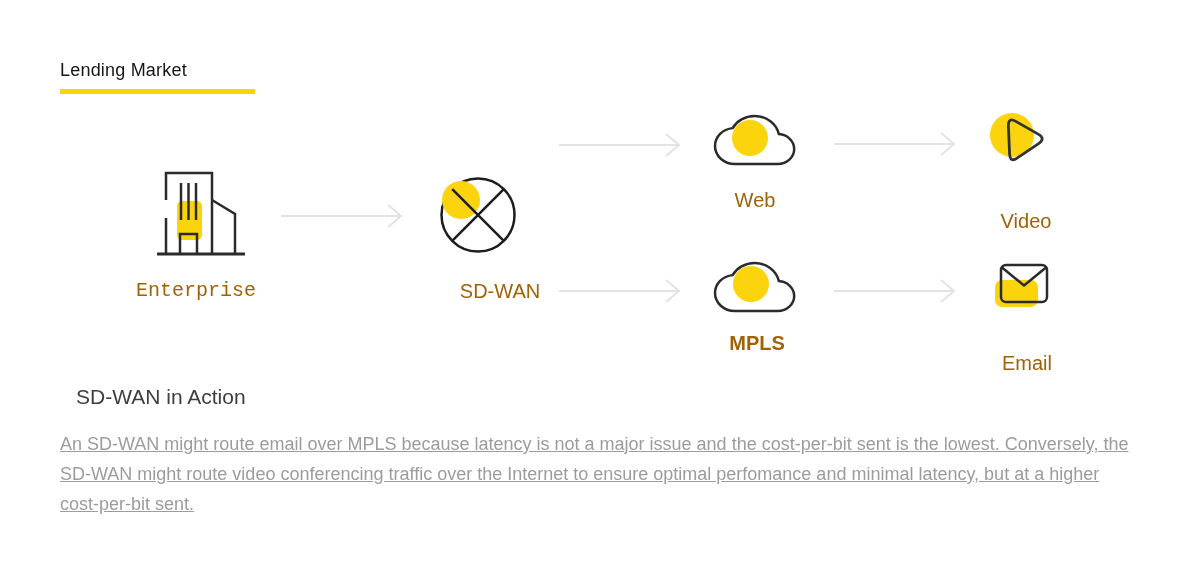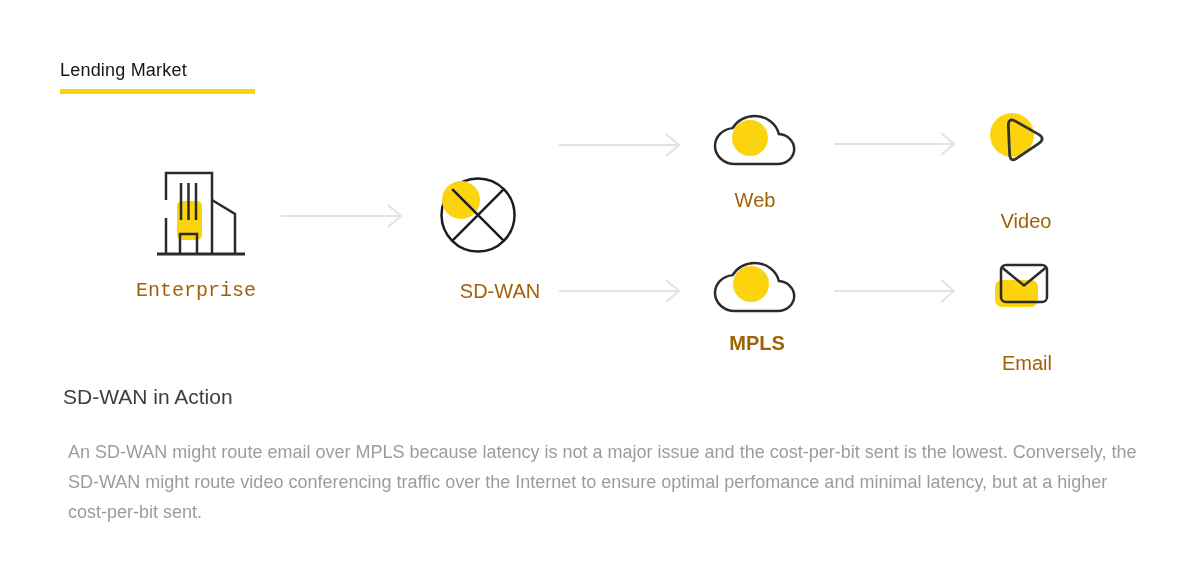--- a/index.html
+++ b/index.html
@@ -11,21 +11,21 @@
   .page-title{
     font-size:18px;color:#161616;font-weight:400;letter-spacing:.2px;
     left:60px;top:56px;line-height:28px;
   }
   .title-underline{left:60px;top:89px;width:195px;height:5px;background:#FCD40E;}
   .node-label{
     font-size:20px;color:#a16207;font-weight:400;line-height:20px;
     transform:translateX(-50%);white-space:nowrap;
   }
   .section-heading{
-    left:63px;top:385px;font-size:21px;color:#3E3E3E;font-weight:400;line-height:24px;text-align:right;
+    left:76px;top:385px;font-size:21px;color:#3E3E3E;font-weight:400;line-height:24px;text-align:right;
   }
   .section-body{
     left:60px;top:429px;width:1072px;font-size:18px;line-height:30px;color:#9C9C9C;font-weight:400;
   }
   svg{display:block;}
 </style>
 </head>
 <body>
 
 <div class="canvas">
@@ -89,15 +89,15 @@
   </svg>
 
   <div class="abs node-label" style="left:196px;top:281px;font-family:Liberation Mono, monospace;">Enterprise</div>
   <div class="abs node-label" style="left:500px;top:281px;">SD-WAN</div>
   <div class="abs node-label" style="left:755px;top:190px;">Web</div>
   <div class="abs node-label" style="left:1026px;top:191px;margin-top:20px;">Video</div>
   <div class="abs node-label" style="left:757px;top:333px;font-weight:bold;">MPLS</div>
   <div class="abs node-label" style="left:1027px;top:335px;margin-top:18px;">Email</div>
 
   <h2 class="abs section-heading" style="margin:0;">SD-WAN in Action</h2>
-  <p class="abs section-body" style="margin:8px;">An SD-WAN might route email over MPLS because latency is not a major issue and the cost-per-bit sent is the lowest. Conversely, the SD-WAN might route video conferencing traffic over the Internet to ensure optimal perfomance and minimal latency, but at a higher cost-per-bit sent.</p>
+  <p class="abs section-body" style="margin:0;text-decoration:underline;">An SD-WAN might route email over MPLS because latency is not a major issue and the cost-per-bit sent is the lowest. Conversely, the SD-WAN might route video conferencing traffic over the Internet to ensure optimal perfomance and minimal latency, but at a higher cost-per-bit sent.</p>
 
 </div>
 
 </body></html>

